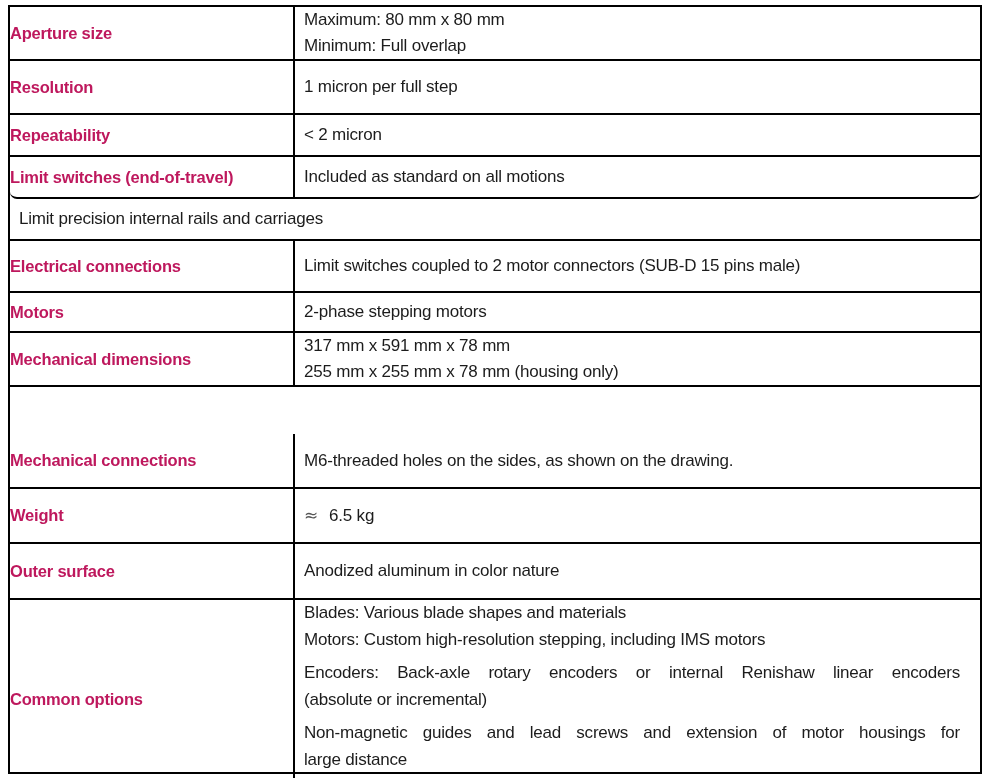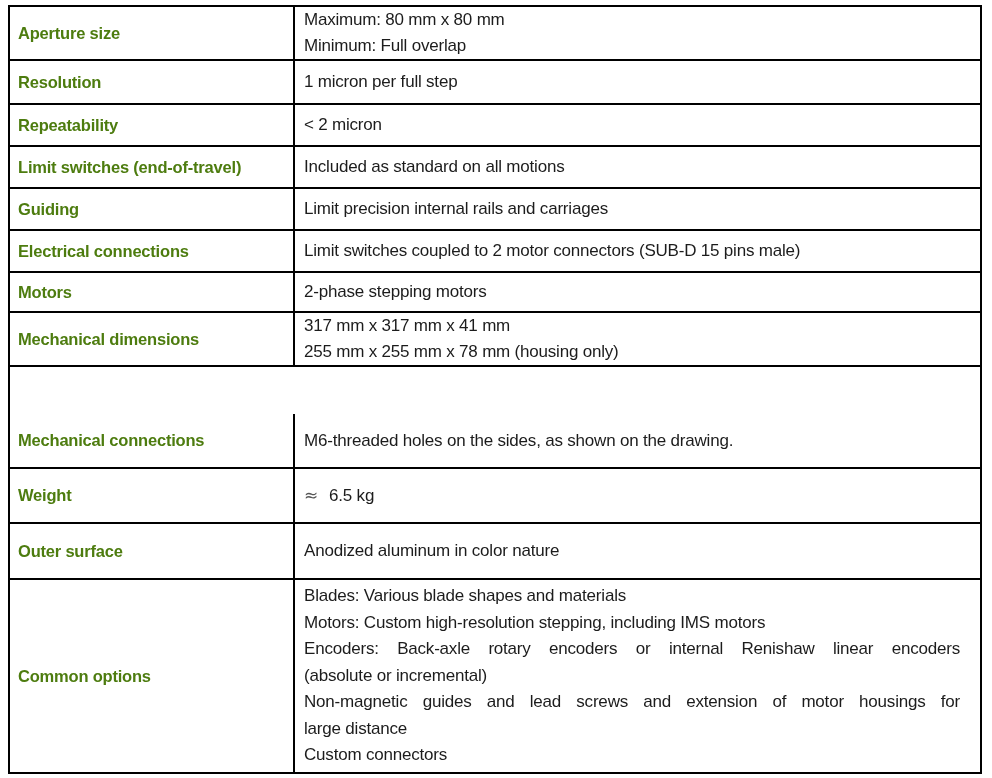--- a/index.html
+++ b/index.html
@@ -30,29 +30,28 @@
     flex: 0 0 auto;
   }
   .spec-row:last-child {
     border-bottom: none;
     flex: 1 1 auto;
   }
   .label-cell {
     width: 285px;
     box-sizing: border-box;
     border-right: 2px solid #000000;
-    padding-left: 8px;
     padding-right: 4px;
     display: flex;
     flex-direction: column;
     justify-content: center;
     font-weight: bold;
     font-size: 16.5px;
     letter-spacing: -0.2px;
-    color: #4d7c0f;
+    color: #be185d;
     line-height: 21px;
   }
   .value-cell {
     flex: 1 1 auto;
     box-sizing: border-box;
     padding-left: 9px;
     padding-right: 20px;
     display: flex;
     flex-direction: column;
     justify-content: center;
@@ -64,78 +63,78 @@
   .spec-row.tall-lines .value-cell {
     line-height: 26.5px;
   }
   .value-line {
     white-space: nowrap;
   }
   .value-line.justify-line {
     white-space: normal;
     text-align: justify;
     text-align-last: justify;
+    margin-top: 7px;
   }
   .sym {
     color: #555555;
     font-family: "DejaVu Sans", sans-serif;
     margin-right: 11px;
   }
 </style>
 </head>
 <body>
 
 <div class="spec-table">
     <div class="spec-row" style="height: 54px;">
       <div class="label-cell">Aperture size</div>
       <div class="value-cell">
         <div class="value-line">Maximum: 80 mm x 80 mm</div>
         <div class="value-line">Minimum: Full overlap</div>
       </div>
     </div>
-    <div class="spec-row" style="height: 44px;">
+    <div class="spec-row" style="height: 54px;">
       <div class="label-cell">Resolution</div>
       <div class="value-cell">
         <div class="value-line">1 micron per full step</div>
       </div>
     </div>
     <div class="spec-row" style="height: 42px;">
       <div class="label-cell">Repeatability</div>
       <div class="value-cell">
         <div class="value-line">&lt; 2 micron</div>
       </div>
     </div>
-    <div class="spec-row" style="height: 42px;">
+    <div class="spec-row" style="height: 42px; border-radius: 7px;">
       <div class="label-cell">Limit switches (end-of-travel)</div>
       <div class="value-cell">
         <div class="value-line">Included as standard on all motions</div>
       </div>
     </div>
     <div class="spec-row" style="height: 42px;">
-      <div class="label-cell">Guiding</div>
       <div class="value-cell">
         <div class="value-line">Limit precision internal rails and carriages</div>
       </div>
     </div>
-    <div class="spec-row" style="height: 42px;">
+    <div class="spec-row" style="height: 52px;">
       <div class="label-cell">Electrical connections</div>
       <div class="value-cell">
         <div class="value-line">Limit switches coupled to 2 motor connectors (SUB-D 15 pins male)</div>
       </div>
     </div>
     <div class="spec-row" style="height: 40px;">
       <div class="label-cell">Motors</div>
       <div class="value-cell">
         <div class="value-line">2-phase stepping motors</div>
       </div>
     </div>
     <div class="spec-row" style="height: 54px;">
       <div class="label-cell">Mechanical dimensions</div>
       <div class="value-cell">
-        <div class="value-line">317 mm x 317 mm x 41 mm</div>
+        <div class="value-line">317 mm x 591 mm x 78 mm</div>
         <div class="value-line">255 mm x 255 mm x 78 mm (housing only)</div>
       </div>
     </div>
     <div class="spec-row" style="height: 55px; margin-top: 47px;">
       <div class="label-cell">Mechanical connections</div>
       <div class="value-cell">
         <div class="value-line">M6-threaded holes on the sides, as shown on the drawing.</div>
       </div>
     </div>
     <div class="spec-row" style="height: 55px;">

